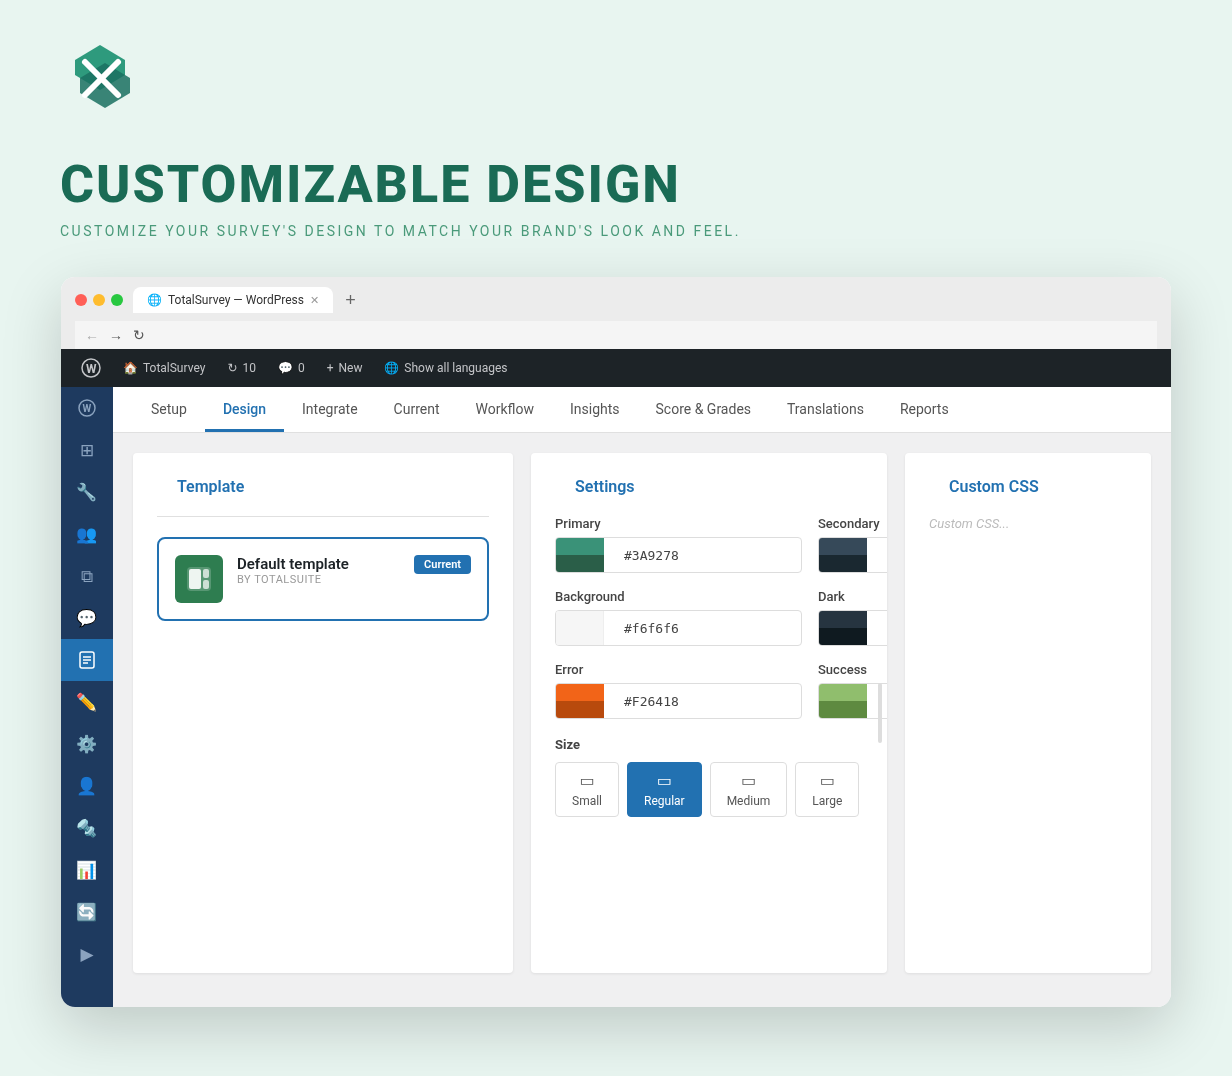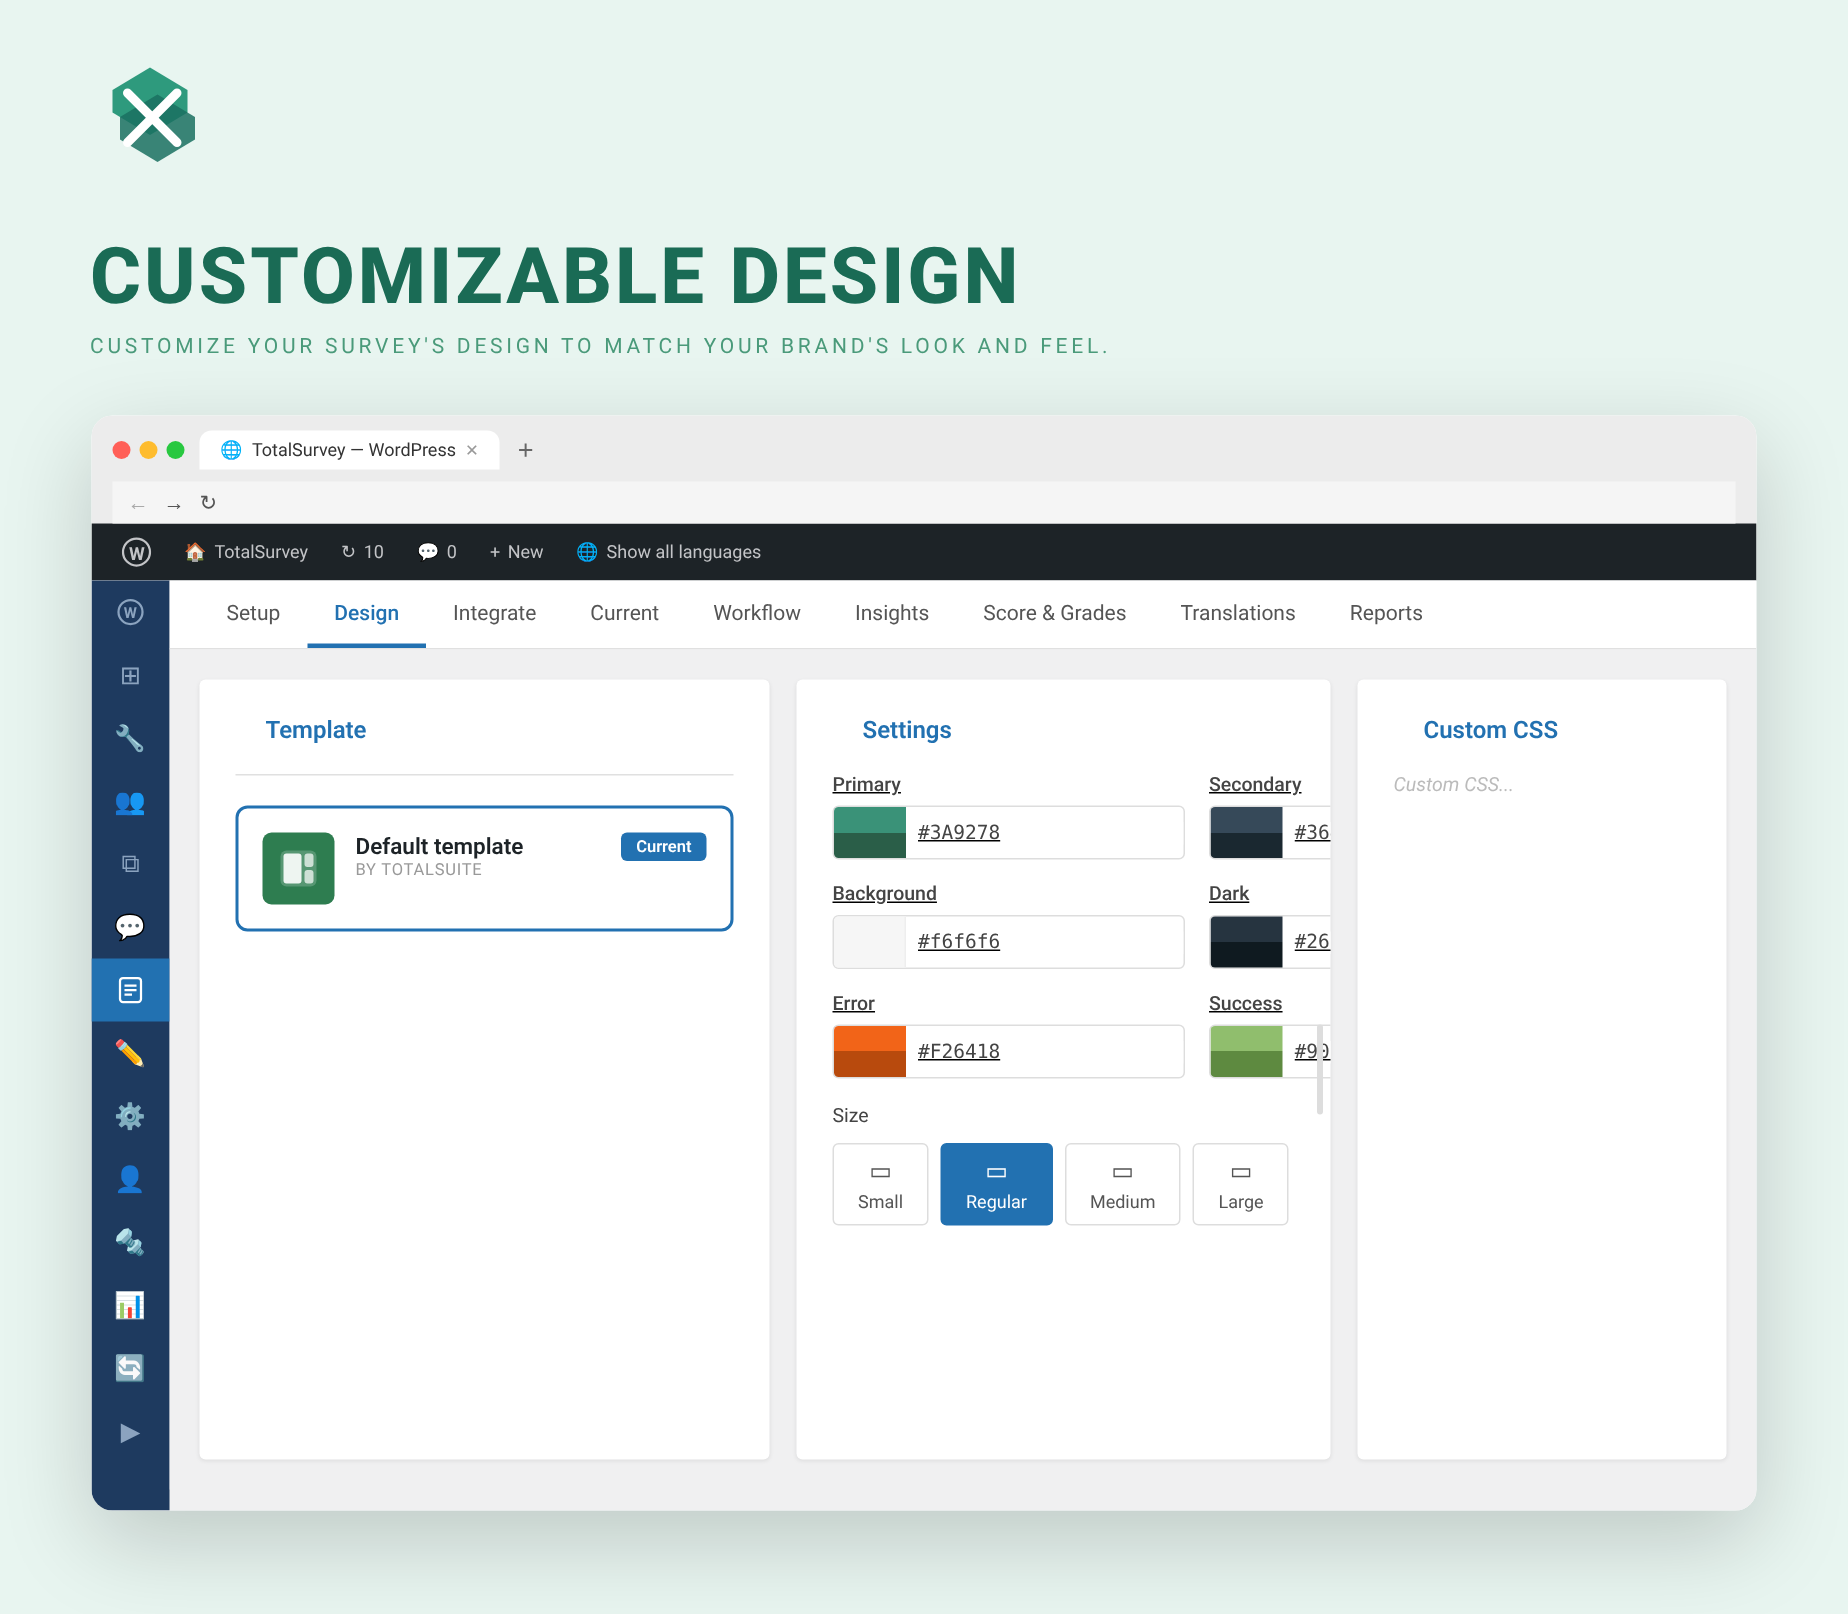--- a/index.html
+++ b/index.html
@@ -329,36 +329,35 @@
       padding: 3px 10px;
       border-radius: 4px;
       font-weight: 600;
     }
 
     
     .settings-grid {
       display: grid;
       grid-template-columns: 1fr 1fr;
       gap: 16px;
-      text-decoration: underline;
     }
     .color-field-group {
       display: flex;
       flex-direction: column;
       gap: 6px;
     }
     .color-field-label {
       font-size: 13px;
       color: #444;
       font-weight: 500;
     }
     .color-input-row {
       display: flex;
       align-items: center;
-      gap: 0;
+      gap: 12px;
       border: 1px solid #ddd;
       border-radius: 4px;
       overflow: hidden;
       height: 36px;
     }
     .color-swatch {
       width: 48px;
       height: 36px;
       flex-shrink: 0;
       position: relative;
@@ -380,21 +379,21 @@
       padding: 0 8px;
       font-family: monospace;
     }
 
     .size-section {
       margin-top: 18px;
     }
     .size-label {
       font-size: 13px;
       color: #444;
-      font-weight: 400;
+      font-weight: 700;
       margin-bottom: 10px;
     }
     .size-options {
       display: flex;
       gap: 8px;
     }
     .size-option {
       border: 1px solid #ddd;
       border-radius: 4px;
       padding: 8px 16px;

